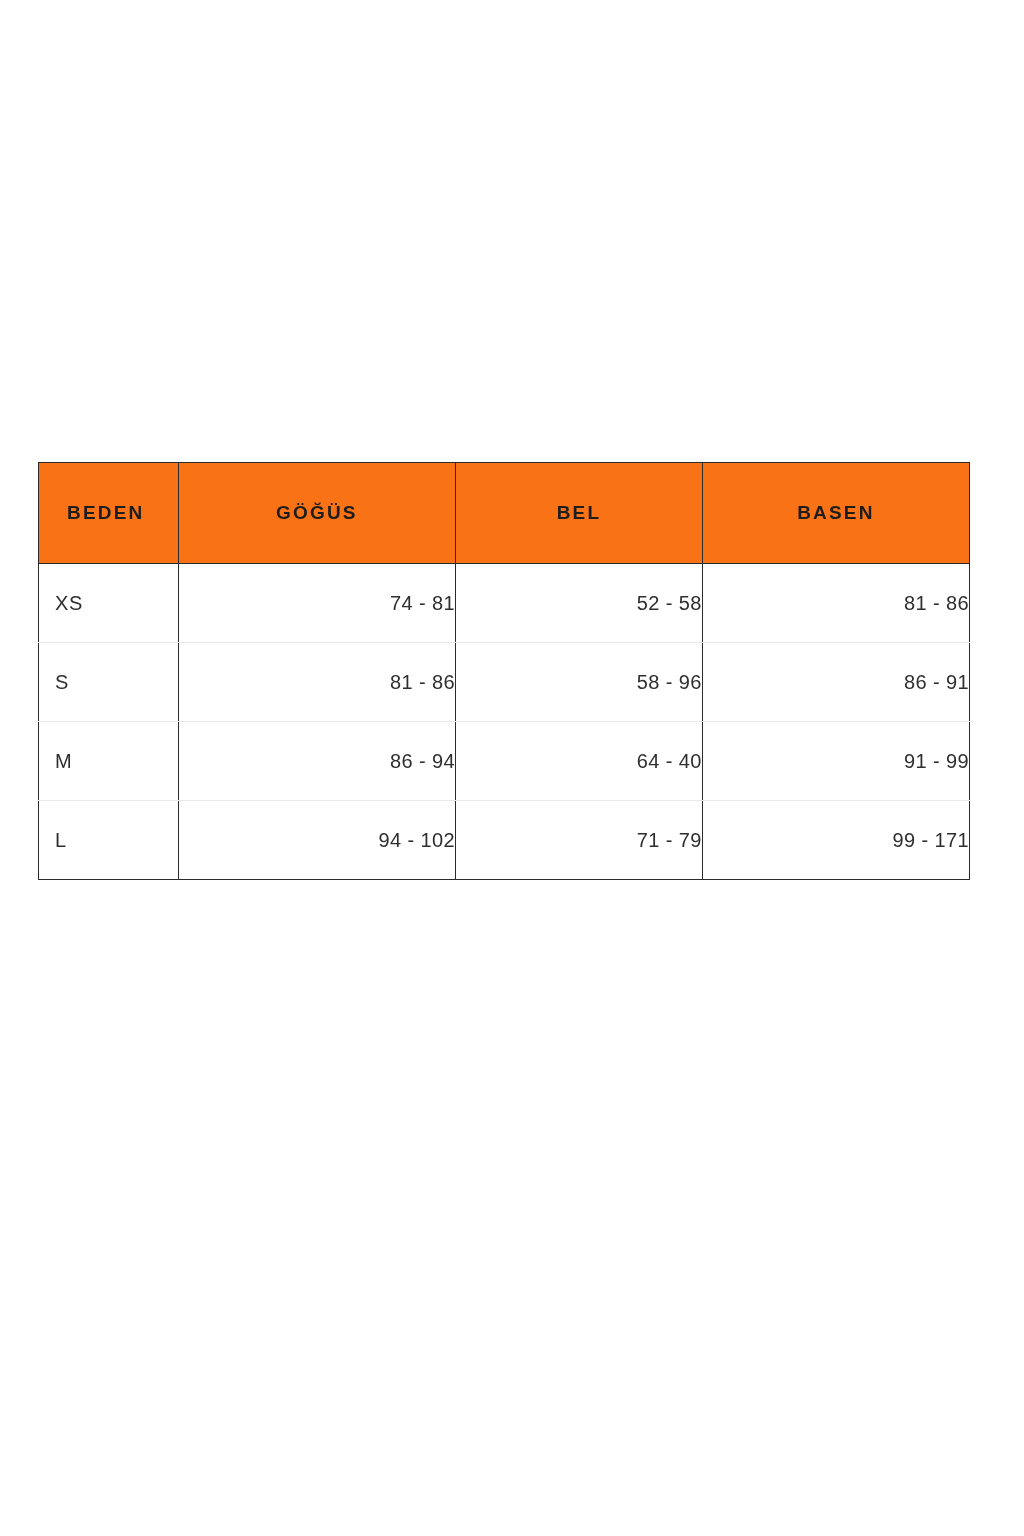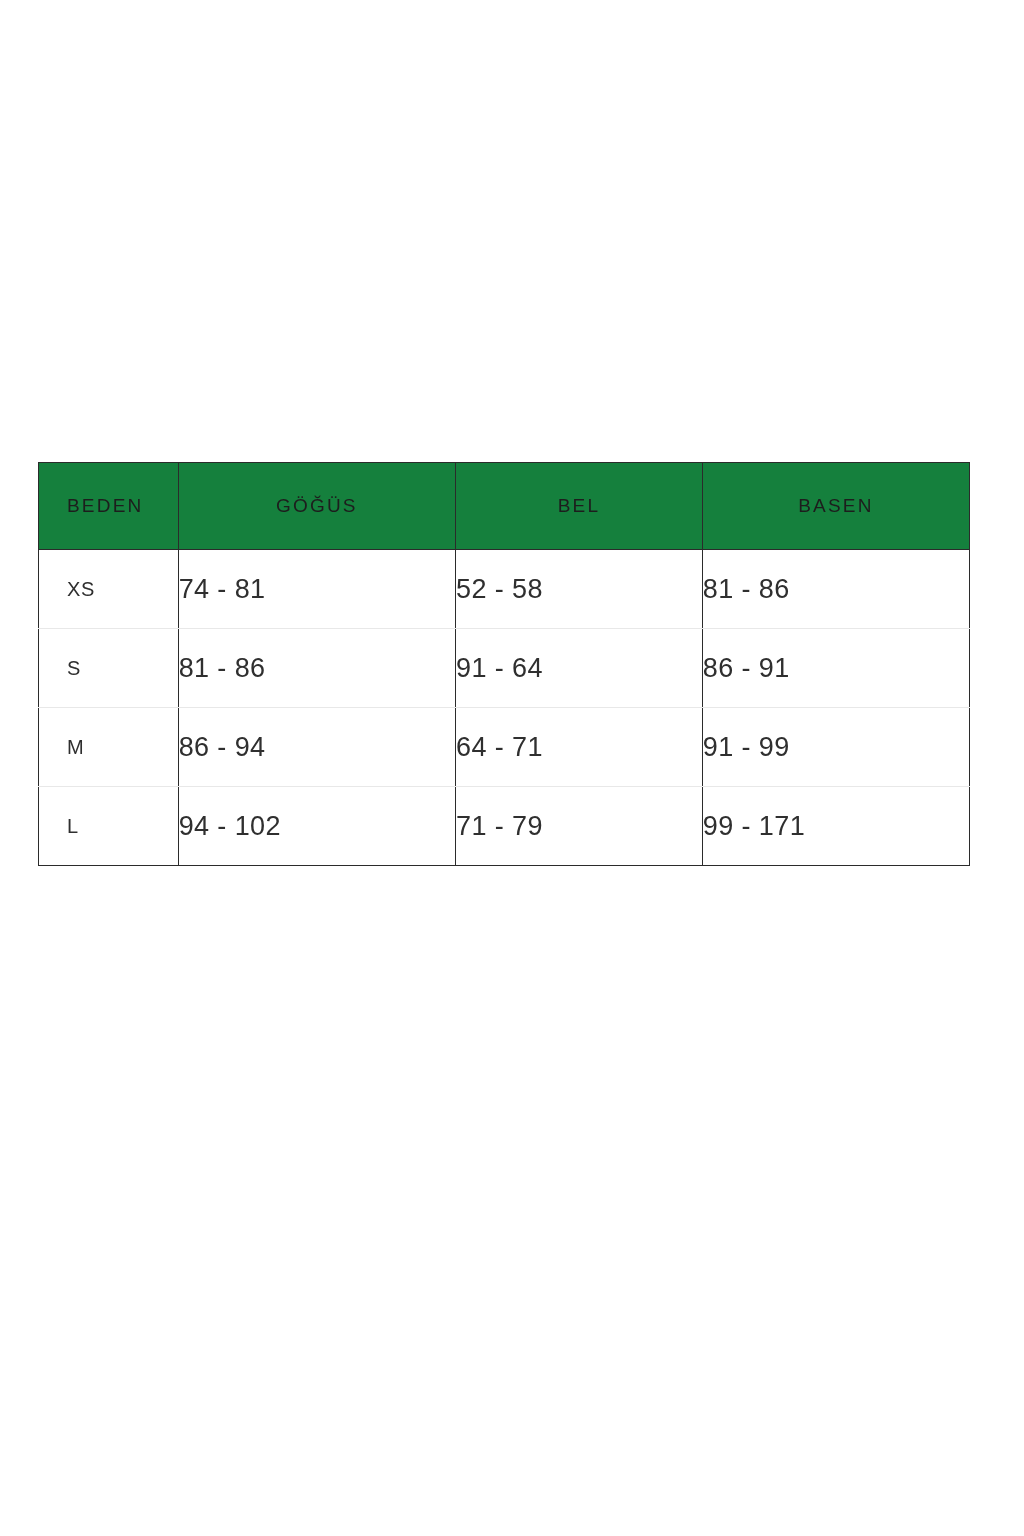--- a/index.html
+++ b/index.html
@@ -35,55 +35,55 @@
     table-layout: fixed;
     background: #ffffff;
   }
 
   table.size-table col.c-beden { width: 15%; }
   table.size-table col.c-gogus { width: 29.8%; }
   table.size-table col.c-bel   { width: 26.5%; }
   table.size-table col.c-basen { width: 28.7%; }
 
   thead th {
-    background: #15803d;
+    background: #f97316;
     color: #1d1d1d;
     font-size: 19px;
-    font-weight: normal;
+    font-weight: bold;
     letter-spacing: 2.2px;
     height: 84px;
-    padding: 1px;
+    padding: 8px;
     border-right: 1.5px solid #2b2b2b;
     border-bottom: 1.5px solid #2b2b2b;
     text-align: center;
     vertical-align: middle;
   }
   thead th:last-child { border-right: none; }
 
   thead th.th-beden {
     text-align: left;
     padding-left: 28px;
   }
 
   tbody td {
     height: 78px;
     padding: 0;
-    font-size: 27px;
+    font-size: 20px;
     color: #2f2f2f;
-    text-align: left;
+    text-align: right;
     vertical-align: middle;
     border-right: 1.5px solid #2b2b2b;
     border-bottom: 1px solid #e8e8e8;
     letter-spacing: 0.4px;
   }
   tbody td:last-child { border-right: none; }
 
   tbody td.td-size {
     text-align: left;
-    padding-left: 28px;
+    padding-left: 16px;
     letter-spacing: 0.6px;
     font-size: 20px;
     color: #2f2f2f;
   }
 
   tbody tr:last-child td {
     border-bottom: none;
   }
 </style>
 </head>
@@ -110,27 +110,27 @@
       <tbody>
         <tr>
           <td class="td-size">XS</td>
           <td>74 - 81</td>
           <td>52 - 58</td>
           <td>81 - 86</td>
         </tr>
         <tr>
           <td class="td-size">S</td>
           <td>81 - 86</td>
-          <td>91 - 64</td>
+          <td>58 - 96</td>
           <td>86 - 91</td>
         </tr>
         <tr>
           <td class="td-size">M</td>
           <td>86 - 94</td>
-          <td>64 - 71</td>
+          <td>64 - 40</td>
           <td>91 - 99</td>
         </tr>
         <tr>
           <td class="td-size">L</td>
           <td>94 - 102</td>
           <td>71 - 79</td>
           <td>99 - 171</td>
         </tr>
       </tbody>
     </table>

